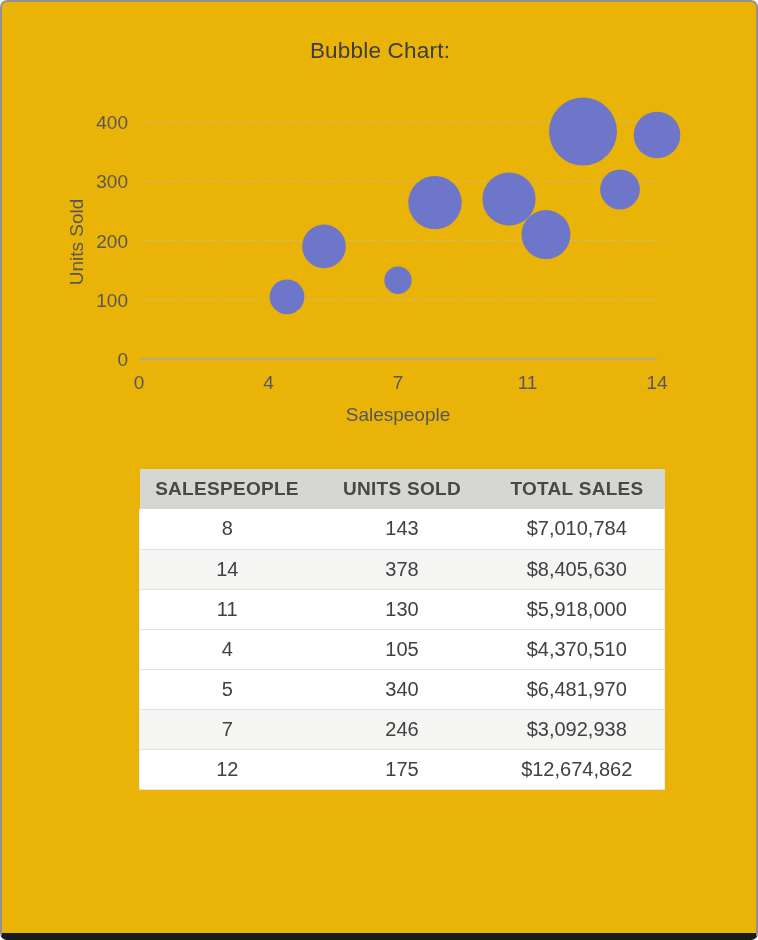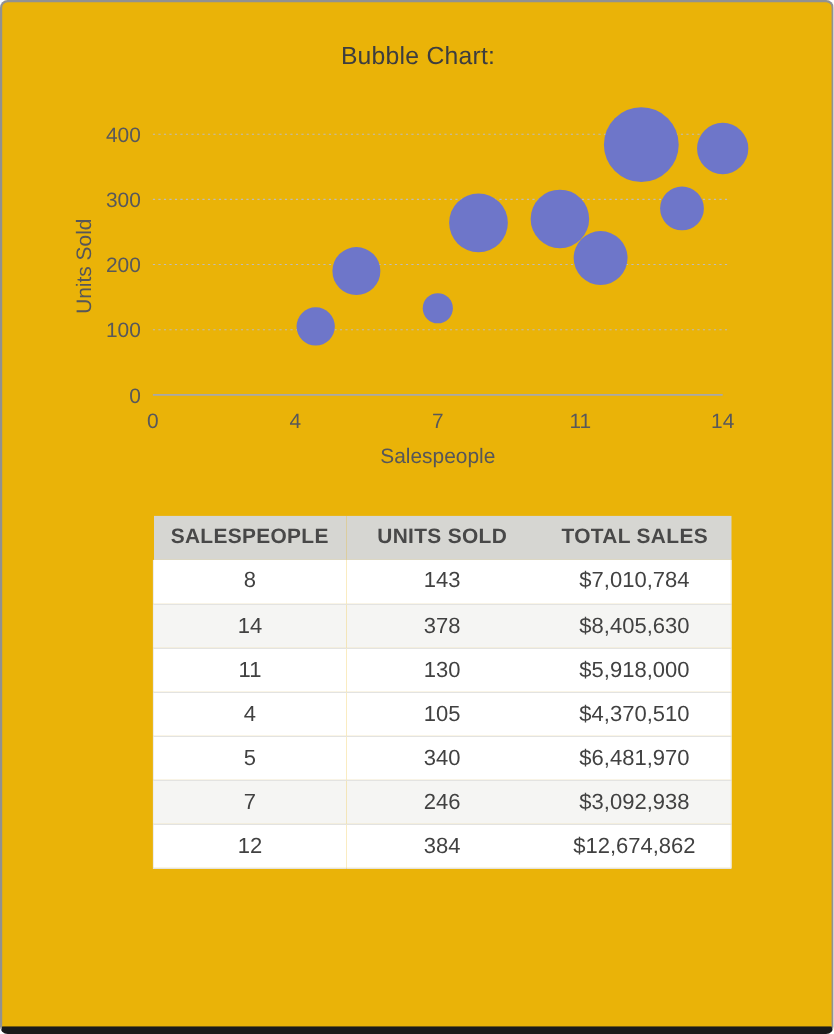--- a/index.html
+++ b/index.html
@@ -142,19 +142,19 @@
           <td>340</td>
           <td>$6,481,970</td>
         </tr>
         <tr class="odd">
           <td>7</td>
           <td>246</td>
           <td>$3,092,938</td>
         </tr>
         <tr class="even">
           <td>12</td>
-          <td>384</td>
+          <td>175</td>
           <td>$12,674,862</td>
         </tr>
       </tbody>
   </table>
 
 </div>
 
 </body></html>

